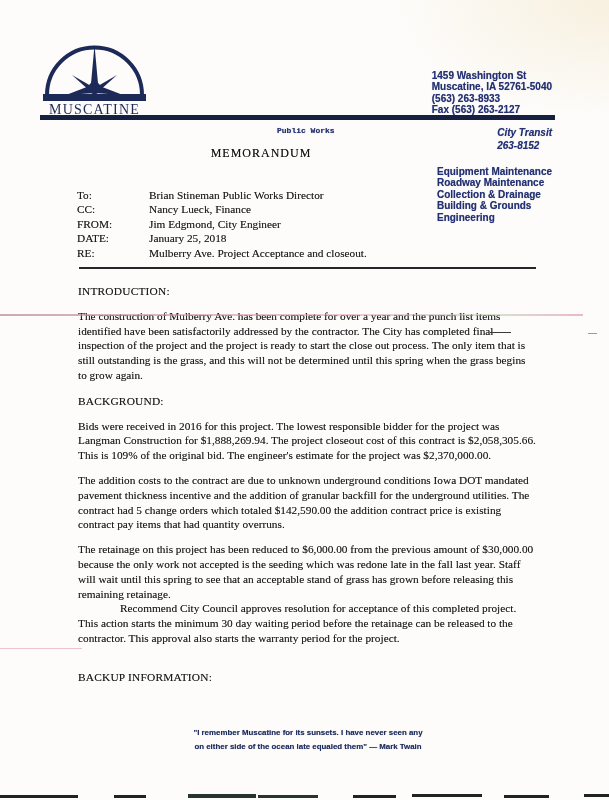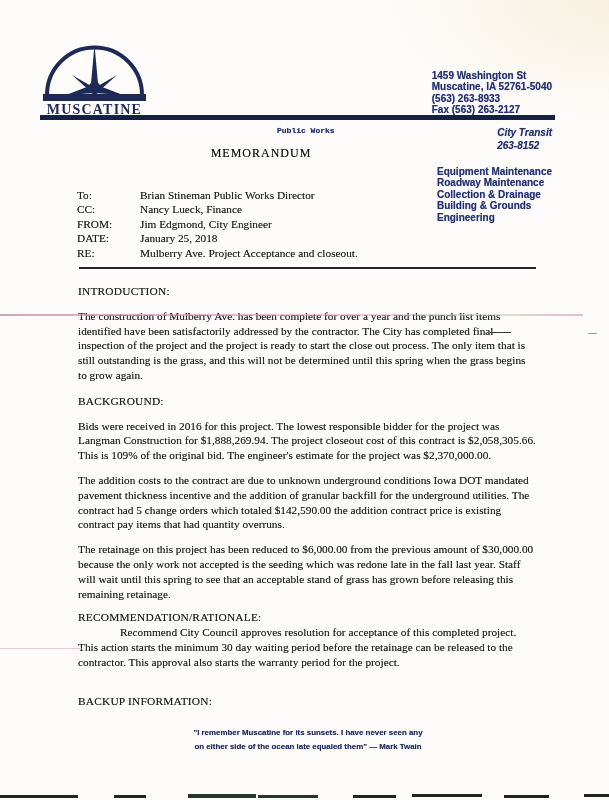--- a/index.html
+++ b/index.html
@@ -13,21 +13,21 @@
     background:radial-gradient(ellipse at top right, rgba(243,230,200,0.55), rgba(243,230,200,0) 70%);
     pointer-events:none;
   }
   
   .logo{position:absolute;left:43px;top:42px;width:103px;filter:blur(.3px);}
   .logo svg{display:block;}
   .logo .bar{height:7px;background:#1d2956;margin-top:-1px;}
   .logo .wordmark{
     font-family:"Liberation Serif", serif;font-size:14px;letter-spacing:1.2px;
     color:#1d2956;text-align:center;border-bottom:2px solid #701a75;
-    padding:1px 0 1px 0;line-height:15px;font-weight:700;
+    padding:1px 0 1px 0;line-height:15px;font-weight:400;
   }
   
   .blue-sm{
     position:absolute;right:57px;
     font-family:"Liberation Sans", sans-serif;font-weight:bold;
     color:#233173;font-size:10px;line-height:11.4px;
     text-shadow:0 0 .7px rgba(35,49,115,.55);
   }
   .address{top:70px;}
   .transit{top:127px;line-height:12.5px;font-style:italic;}
@@ -39,21 +39,21 @@
     filter:blur(.25px);
   }
   .header-rule{position:absolute;left:40px;top:115px;width:515px;height:5px;background:#162040;}
   
   .memo-title{
     position:absolute;left:261px;top:146px;transform:translateX(-50%);
     font-size:12px;letter-spacing:1px;color:#141416;
     text-shadow:0 0 .5px rgba(20,20,22,.6);
   }
   .fields{position:absolute;left:77px;top:188px;width:430px;font-size:11.3px;line-height:14.4px;}
-  .frow{display:flex;}
+  .frow{display:flex;gap:9px;}
   .flabel{width:63px;flex:0 0 63px;}
   .fields,.body-flow{text-shadow:0 0 .45px rgba(27,27,29,.5);}
   .fields-rule{position:absolute;left:79px;top:267px;width:457px;height:1.7px;background:#26262a;}
   
   .body-flow{
     position:absolute;left:78px;top:284px;width:459px;
     font-size:11.3px;line-height:14.8px;
   }
   .body-flow h2{font-size:11.4px;font-weight:normal;margin:0;letter-spacing:.2px;}
   .body-flow p{margin:10px 0 0 0;}
@@ -153,21 +153,20 @@
 
   <div class="body-flow">
     <h2>INTRODUCTION:</h2>
     <p>The construction of Mulberry Ave. has been complete for over a year and the punch list items identified have been satisfactorily addressed by the contractor.  The City has completed final inspection of the project and the project is ready to start the close out process.  The only item that is still outstanding is the grass, and this will not be determined until this spring when the grass begins to grow again.</p>
 
     <h2 class="h-gap" style="margin-top:11px">BACKGROUND:</h2>
     <p>Bids were received in 2016 for this project.  The lowest responsible bidder for the project was Langman Construction for $1,888,269.94.  The project closeout cost of this contract is $2,058,305.66.  This is 109% of the original bid.  The engineer's estimate for the project was $2,370,000.00.</p>
     <p>The addition costs to the contract are due to unknown underground conditions Iowa DOT mandated pavement thickness incentive and the addition of granular backfill for the underground utilities.  The contract had 5 change orders which totaled $142,590.00 the addition contract price is existing contract pay items that had quantity overruns.</p>
     <p>The retainage on this project has been reduced to $6,000.00 from the previous amount of $30,000.00 because the only work not accepted is the seeding which was redone late in the fall last year.  Staff will wait until this spring to see that an acceptable stand of grass has grown before releasing this remaining retainage.</p>
 
-    <h2 class="h-gap">RECOMMENDATION/RATIONALE:</h2>
     <p class="no-gap indent">Recommend City Council approves resolution for acceptance of this completed project. This action starts the minimum 30 day waiting period before the retainage can be released to the contractor.  This approval also starts the warranty period for the project.</p>
 
     <h2 class="big-gap">BACKUP INFORMATION:</h2>
   </div>
 
   <div class="quote">
     <div>"I remember Muscatine for its sunsets. I have never seen any</div>
     <div>on either side of the ocean late equaled them" — Mark Twain</div>
   </div>
 

